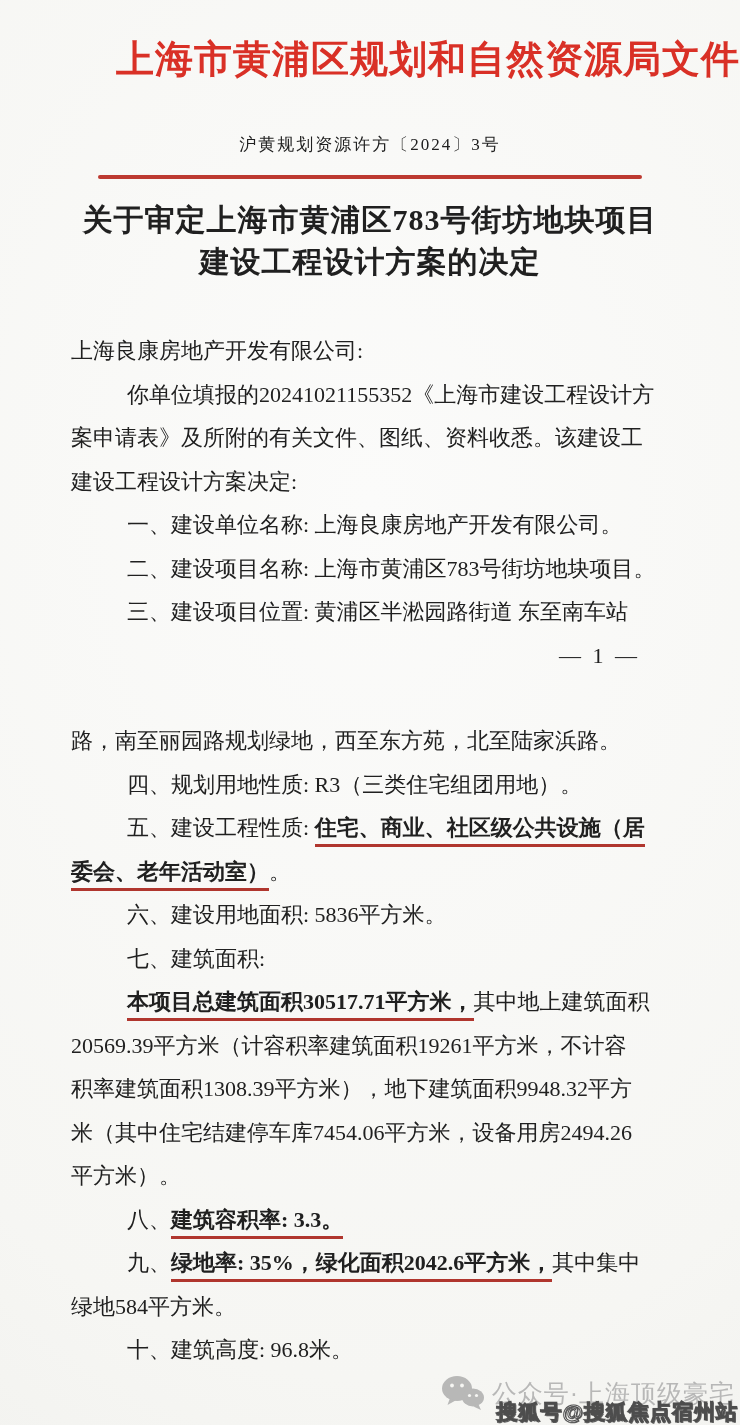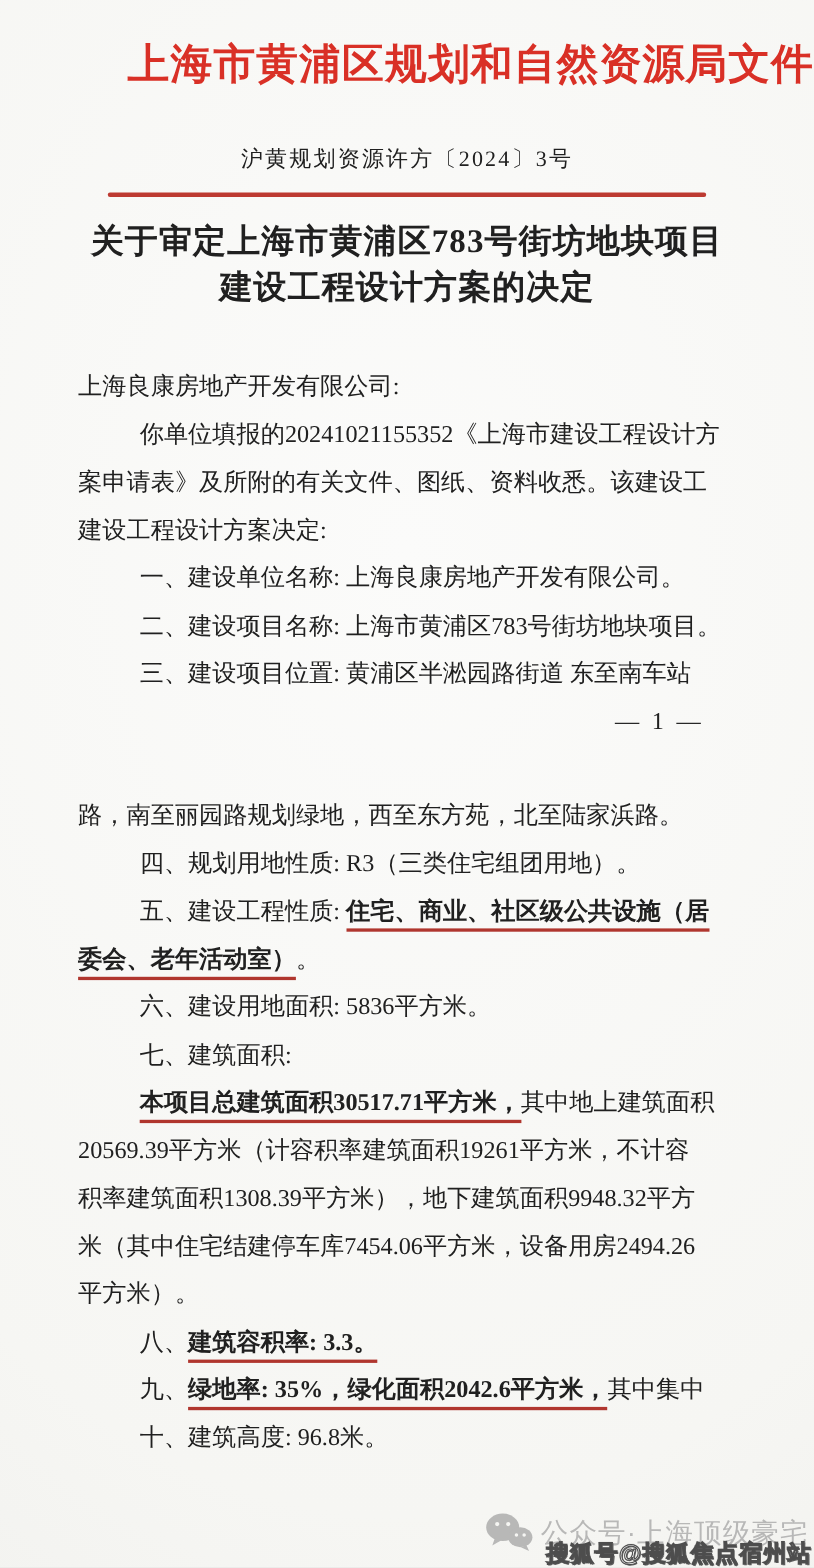--- a/index.html
+++ b/index.html
@@ -28,21 +28,21 @@
     font-size:38px;
     font-weight:900;
     letter-spacing:1px;
     color:var(--header-red);
     line-height:1.35;
     white-space:nowrap;
   }
   .docnum{
     margin-top:46px;
     text-align:center;
-    font-size:20px;
+    font-size:17px;
     letter-spacing:2px;
     line-height:28px;
     white-space:nowrap;
   }
   .rule{
     width:544px;height:4px;
     margin:16px auto 0;
     background:var(--rule-red);
     border-radius:2px;
   }
@@ -136,20 +136,21 @@
       <div class="line"><span class="seg-u">委会、老年活动室）</span><span>。</span></div>
       <div class="line indent"><span>六、建设用地面积: 5836平方米。</span></div>
       <div class="line indent"><span>七、建筑面积:</span></div>
       <div class="line indent"><span class="seg-u">本项目总建筑面积30517.71平方米，</span><span>其中地上建筑面积</span></div>
       <div class="line"><span>20569.39平方米（计容积率建筑面积19261平方米，不计容</span></div>
       <div class="line"><span>积率建筑面积1308.39平方米），地下建筑面积9948.32平方</span></div>
       <div class="line"><span>米（其中住宅结建停车库7454.06平方米，设备用房2494.26</span></div>
       <div class="line"><span>平方米）。</span></div>
       <div class="line indent"><span>八、</span><span class="seg-u">建筑容积率: 3.3。</span></div>
       <div class="line indent"><span>九、</span><span class="seg-u">绿地率: 35%，绿化面积2042.6平方米，</span><span>其中集中</span></div>
+      <div class="line"><span>绿地584平方米。</span></div>
       <div class="line indent"><span>十、建筑高度: 96.8米。</span></div>
     </div>
 
   <div class="wechat-mark">
     <span style="display:inline-flex;">
       <svg width="44" height="36" viewBox="0 0 44 36" aria-hidden="true">
         <ellipse cx="16" cy="13.5" rx="15" ry="12.5" fill="currentColor"></ellipse>
         <path d="M9 23 L6.5 30 L14.5 25.5 Z" fill="currentColor"></path>
         <circle cx="11" cy="10.5" r="1.9" fill="#f6f6f3"></circle>
         <circle cx="21" cy="10.5" r="1.9" fill="#f6f6f3"></circle>

